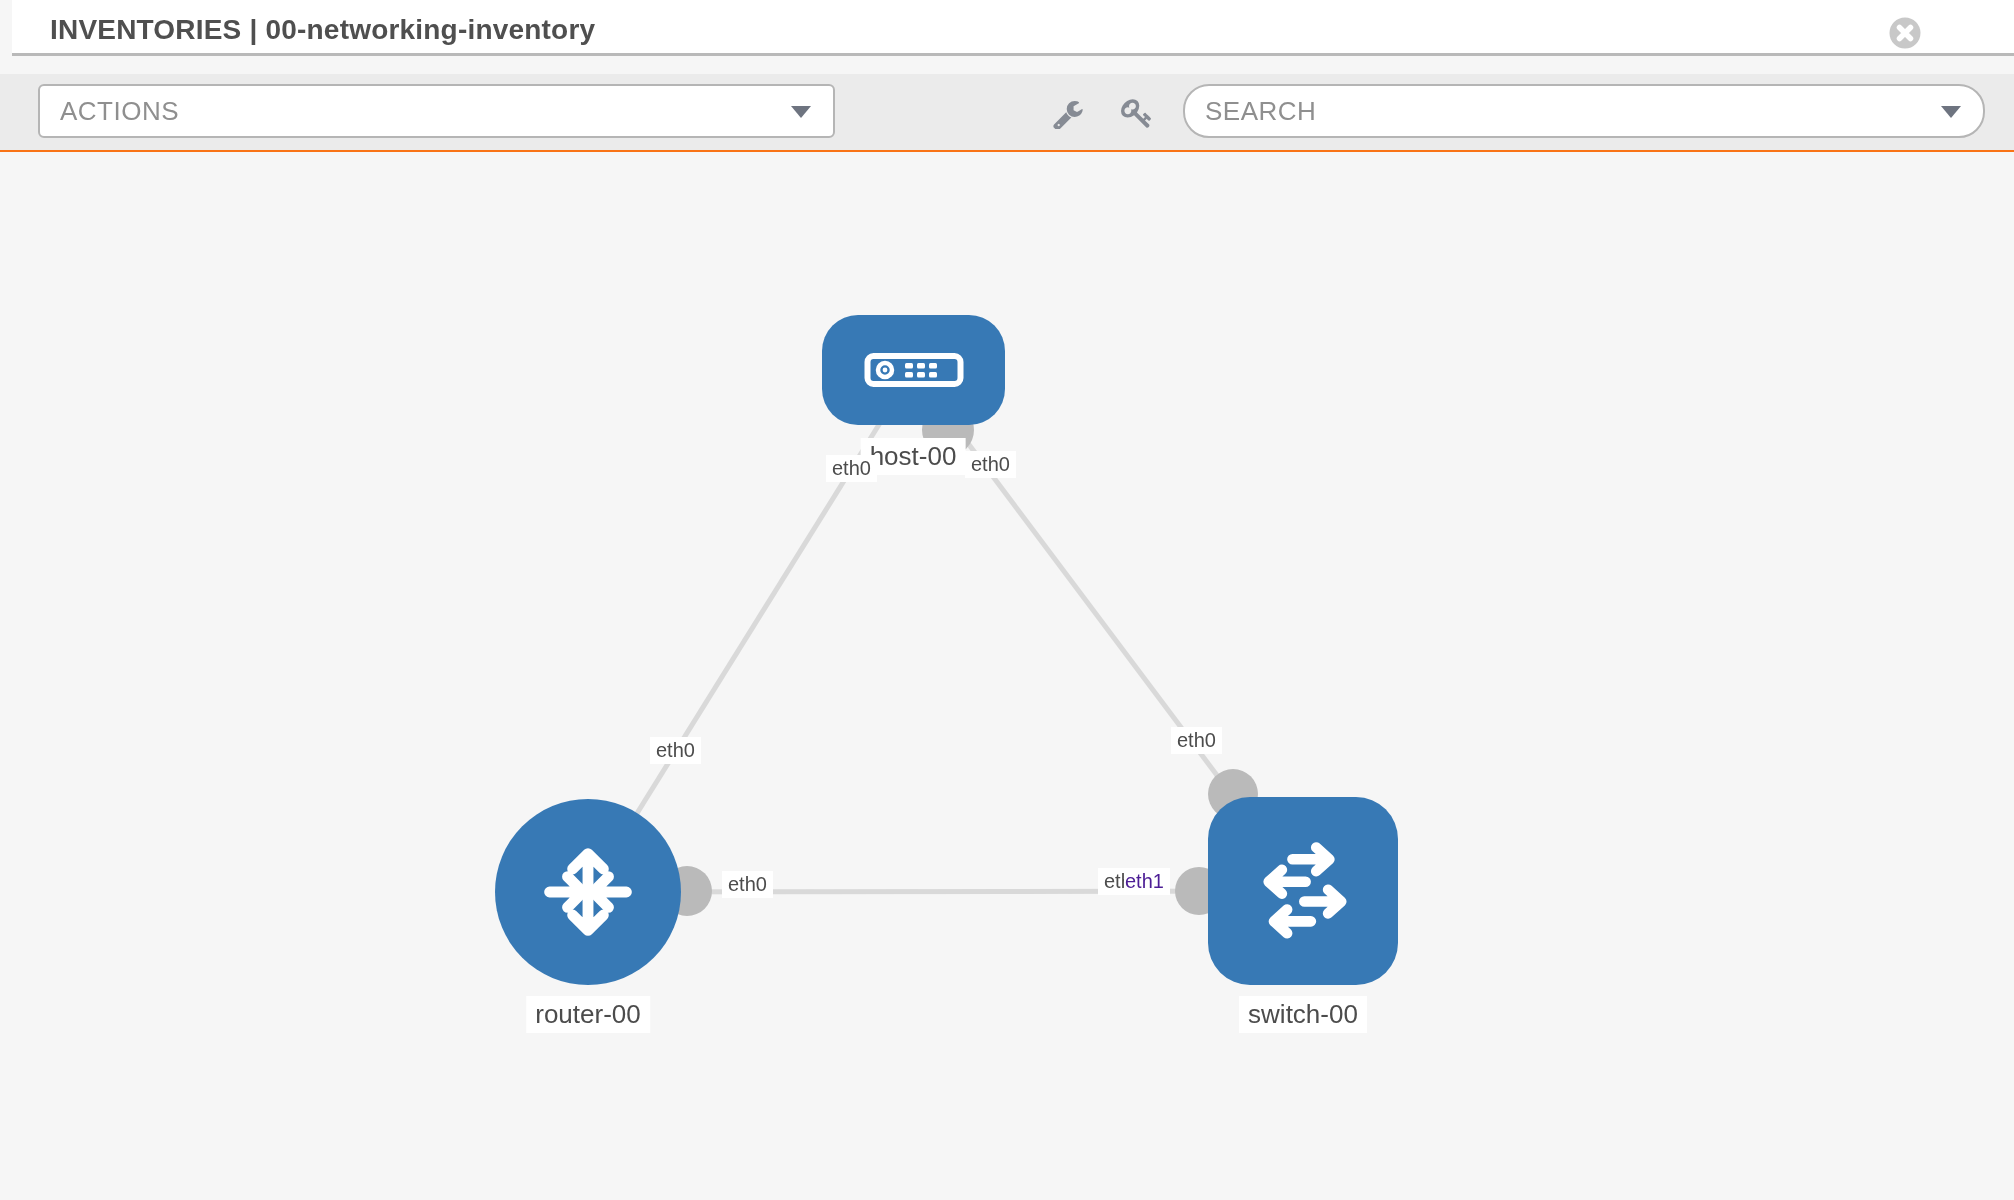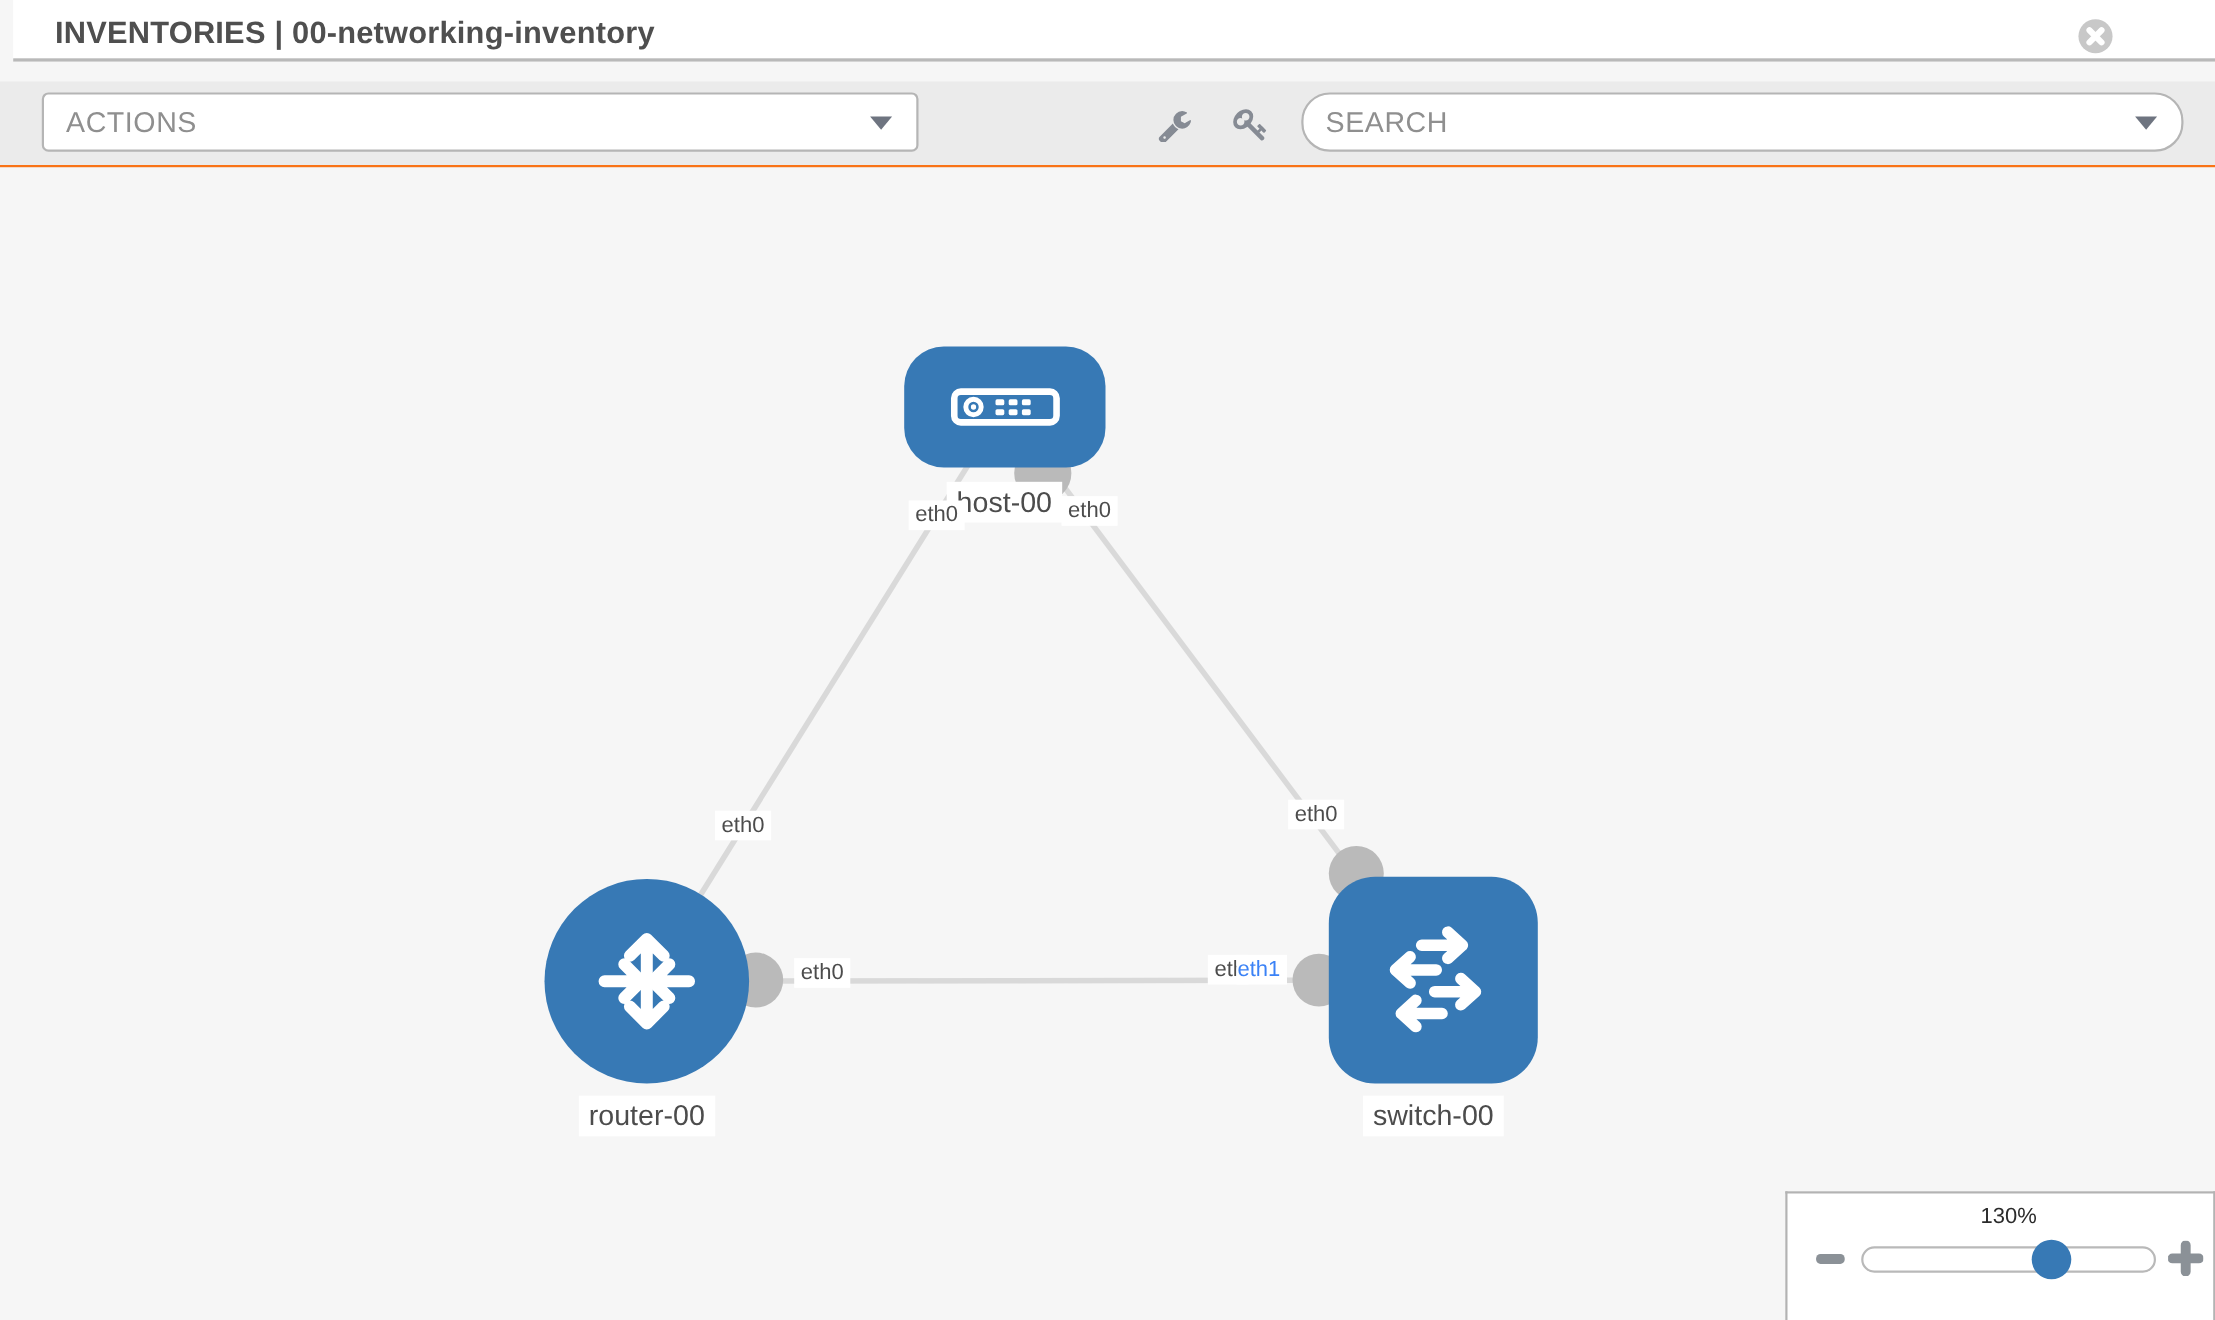--- a/index.html
+++ b/index.html
@@ -72,21 +72,21 @@
   }
   .iface-label {
     position:absolute; z-index:3;
     background:#ffffff; color:#4c4c4c; font-size:20px;
     padding:2px 6px; white-space:nowrap;
   }
   .iface-composite { position:absolute; z-index:3; width:80px; height:28px; }
   .iface-composite .under { position:absolute; left:0; top:0; background:#fff; color:#4c4c4c;
                             font-size:20px; padding:2px 6px; white-space:nowrap;
                             max-width:37px; overflow:hidden; }
-  .iface-composite .over  { position:absolute; left:26px; top:0; background:#fff; color:#3b82f6;
+  .iface-composite .over  { position:absolute; left:26px; top:0; background:#fff; color:#4c1d95;
                             font-size:20px; padding:2px 6px 2px 1px; white-space:nowrap; }
 
   
   .zoom-panel {
     position:absolute; left:1623px; top:1083px; width:391px; height:117px;
     background:#ffffff; border:2px solid #b3b3b3; border-bottom:none; z-index:5;
   }
   .zoom-value {
     position:absolute; left:67px; top:10px; width:268px;
     text-align:center; font-size:20px; color:#2b2b2b;
@@ -199,27 +199,14 @@
         <path d="M832 512q0-80-56-136t-136-56-136 56-56 136q0 42 19 83-41-19-83-19-80 0-136 56t-56 136 56 136 136 56 136-56 56-136q0-42-19-83 41 19 83 19 80 0 136-56t56-136zm851 704q0 17-49 66t-66 49q-9 0-28.5-16t-36.5-33-38.5-40-24.5-26l-96 96 220 220q28 28 28 68 0 42-39 81t-81 39q-40 0-68-28l-671-671q-176 131-365 131-163 0-265.5-102.5t-102.5-265.5q0-160 95-313t248-248 313-95q163 0 265.5 102.5t102.5 265.5q0 189-131 365l355 355 96-96q-3-3-26-24.5t-40-38.5-33-36.5-16-28.5q0-17 49-66t66-49q13 0 23 10 6 6 46 44.5t82 79.5 86.5 86 73 78 28.5 41z"></path>
       </svg>
     </div>
 
     <div class="dropdown search-dd">
       <span class="dd-label">SEARCH</span>
       <span class="caret"></span>
     </div>
   </div>
 
-  <div class="zoom-panel">
-    <div class="zoom-value">130%</div>
-    <div class="zoom-out">
-      <span class="bar"></span>
-    </div>
-    <div class="slider-track"></div>
-    <div class="slider-thumb"></div>
-    <div class="zoom-in">
-      <svg width="32" height="32" viewBox="0 0 32 32">
-        <path d="M16 4 L16 28 M4 16 L28 16" stroke="#8b9197" stroke-width="9" stroke-linecap="round"></path>
-      </svg>
-    </div>
-  </div>
 
 </div>
 
 </body></html>

